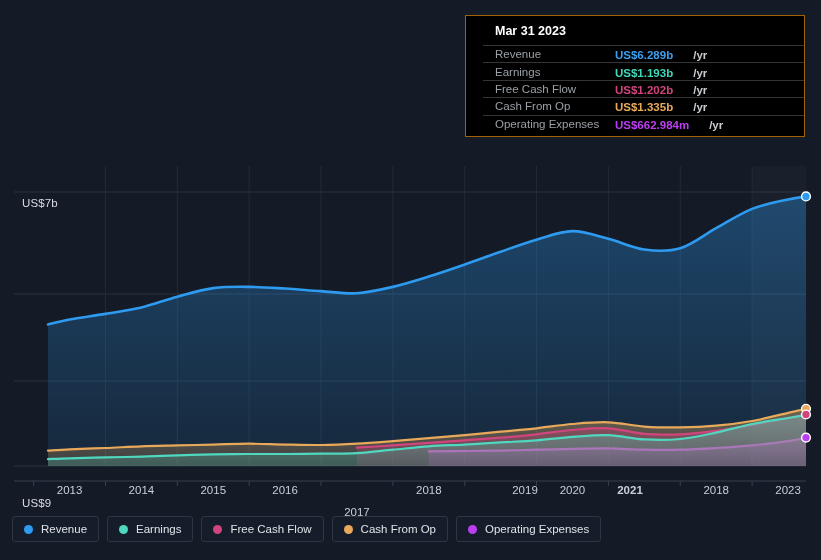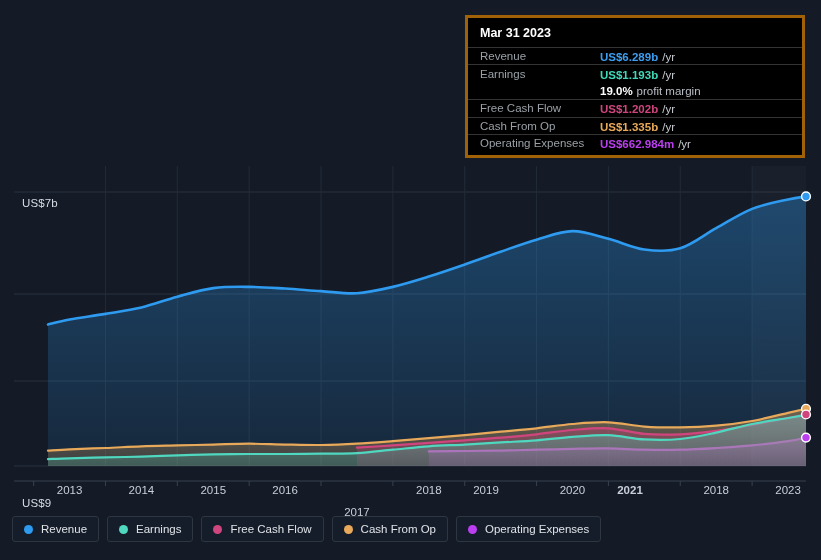--- a/index.html
+++ b/index.html
@@ -62,22 +62,22 @@
     white-space: nowrap;
   }
 
   
   #tooltip {
     position: absolute;
     left: 465px;
     top: 15px;
     width: 340px;
     background: #000000;
-    border: 3px solid #a16207;
-    padding: 6px 0 4px 0;
+    border: 1px solid #a16207;
+    padding: 6px 0 4px 17px;
     box-sizing: border-box;
   }
   #tooltip-date {
     font-size: 12.5px;
     font-weight: bold;
     color: #ffffff;
     padding: 2px 0 7px 12px;
   }
   .tt-row {
     display: flex;
@@ -96,22 +96,22 @@
   }
   .tt-val {
     font-size: 11.5px;
     font-weight: bold;
     white-space: nowrap;
     margin-top: 39px;
   }
   .tt-unit {
     font-size: 11.5px;
     color: #c8ccd1;
-    margin-left: 4px;
-    font-weight: normal;
+    margin-left: 20px;
+    font-weight: bold;
   }
   .tt-sub {
     font-size: 11.5px;
     color: #b9bec5;
     margin-left: 4px;
     font-weight: normal;
   }
 
   
   #legend {
@@ -218,43 +218,39 @@
     <div class="y-axis-label" id="y-label-top">US$7b</div>
     <div class="y-axis-label" id="y-label-zero">US$9</div>
 
     <div id="x-axis">
         <div class="x-tick" style="left: 69.5545px;">2013</div>
         <div class="x-tick" style="left: 141.403px;">2014</div>
         <div class="x-tick" style="left: 213.251px;">2015</div>
         <div class="x-tick" style="left: 285.1px;">2016</div>
         <div class="x-tick" style="left: 356.948px; margin-top: 22px;">2017</div>
         <div class="x-tick" style="left: 428.796px;">2018</div>
-        <div class="x-tick" style="left: 486px;">2019</div>
+        <div class="x-tick" style="left: 525px;">2019</div>
         <div class="x-tick" style="left: 572.493px;">2020</div>
         <div class="x-tick" style="left: 630px; font-weight: bold;">2021</div>
         <div class="x-tick" style="left: 716.19px;">2018</div>
         <div class="x-tick" style="left: 788.038px;">2023</div>
       </div>
   </div>
 
   <div id="tooltip">
     <div id="tooltip-date">Mar 31 2023</div>
     <div id="tooltip-rows">
         <div class="tt-row">
           <div class="tt-key">Revenue</div>
           <div><span class="tt-val" style="color: rgb(60, 158, 240);">US$6.289b</span><span class="tt-unit">/yr</span></div>
         </div>
         <div class="tt-row">
           <div class="tt-key">Earnings</div>
           <div><span class="tt-val" style="color: rgb(63, 216, 184); text-align: center;">US$1.193b</span><span class="tt-unit">/yr</span></div>
         </div>
-        <div class="tt-row no-rule">
-          <div class="tt-key"></div>
-          <div><span class="tt-val" style="color: rgb(255, 255, 255);">19.0%</span><span class="tt-sub">profit margin</span></div>
-        </div>
         <div class="tt-row">
           <div class="tt-key">Free Cash Flow</div>
           <div><span class="tt-val" style="color: rgb(209, 69, 126);">US$1.202b</span><span class="tt-unit">/yr</span></div>
         </div>
         <div class="tt-row">
           <div class="tt-key">Cash From Op</div>
           <div><span class="tt-val" style="color: rgb(232, 169, 90);">US$1.335b</span><span class="tt-unit">/yr</span></div>
         </div>
         <div class="tt-row">
           <div class="tt-key">Operating Expenses</div>

